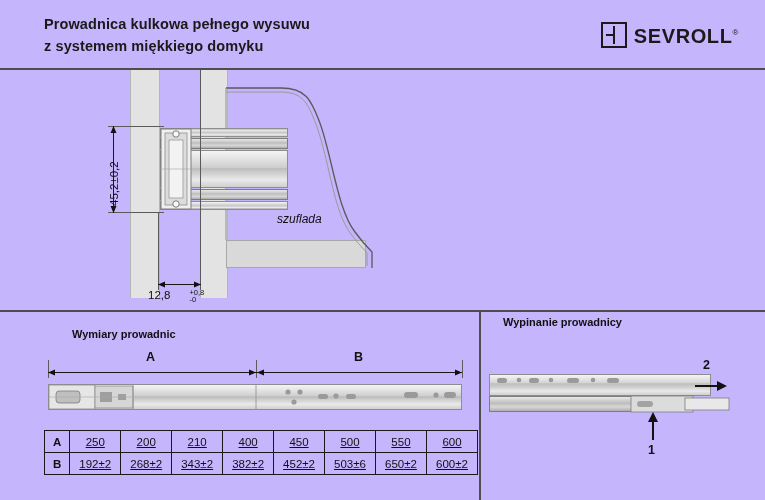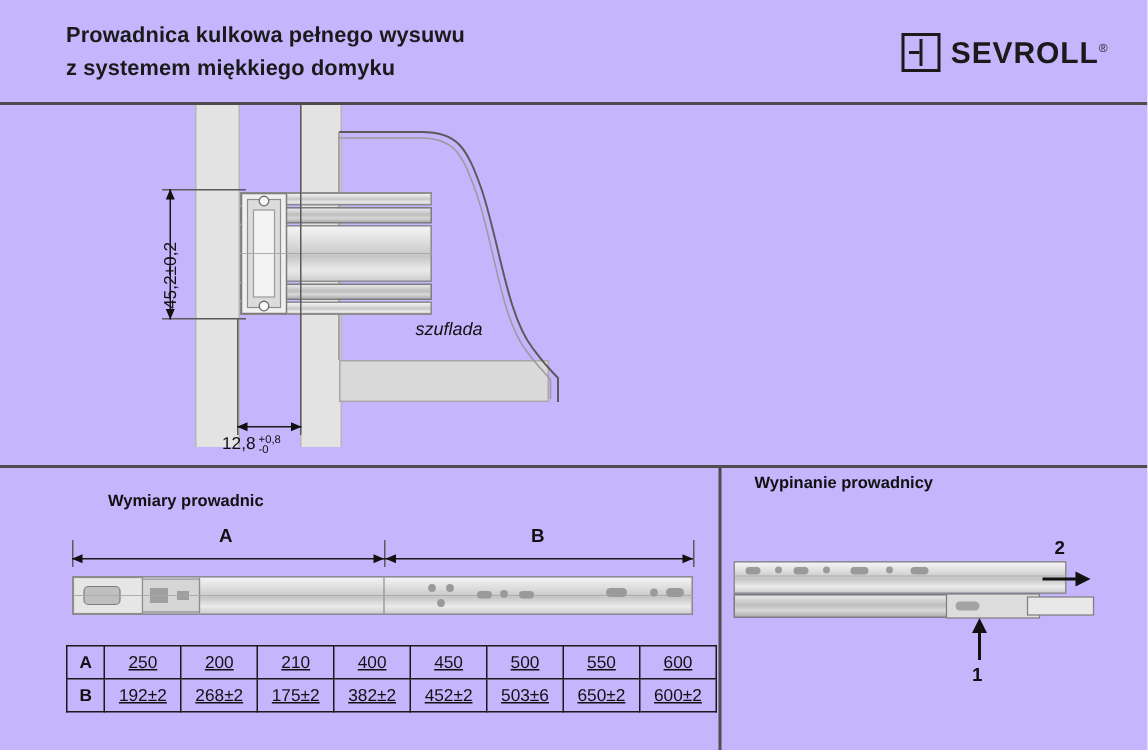--- a/index.html
+++ b/index.html
@@ -130,21 +130,21 @@
     color: #111;
     white-space: nowrap;
     transform: rotate(-90deg);
     transform-origin: left top;
   }
   .sup {
     font-size: 7.5px;
     line-height: 7px;
     display: inline-block;
     vertical-align: middle;
-    margin-left: 2px;
+    margin-left: 19px;
   }
   .label-italic {
     position: absolute;
     font-size: 12px;
     font-style: italic;
     color: #111;
   }
 
   
   .panel-bl {
@@ -347,21 +347,21 @@
         <td class="val">400</td>
         <td class="val">450</td>
         <td class="val">500</td>
         <td class="val">550</td>
         <td class="val">600</td>
       </tr>
       <tr>
         <td class="rowhead">B</td>
         <td class="val">192±2</td>
         <td class="val">268±2</td>
-        <td class="val">175±2</td>
+        <td class="val">343±2</td>
         <td class="val">382±2</td>
         <td class="val">452±2</td>
         <td class="val">503±6</td>
         <td class="val">650±2</td>
         <td class="val">600±2</td>
       </tr>
     </tbody>
       </table>
   </div>
 

